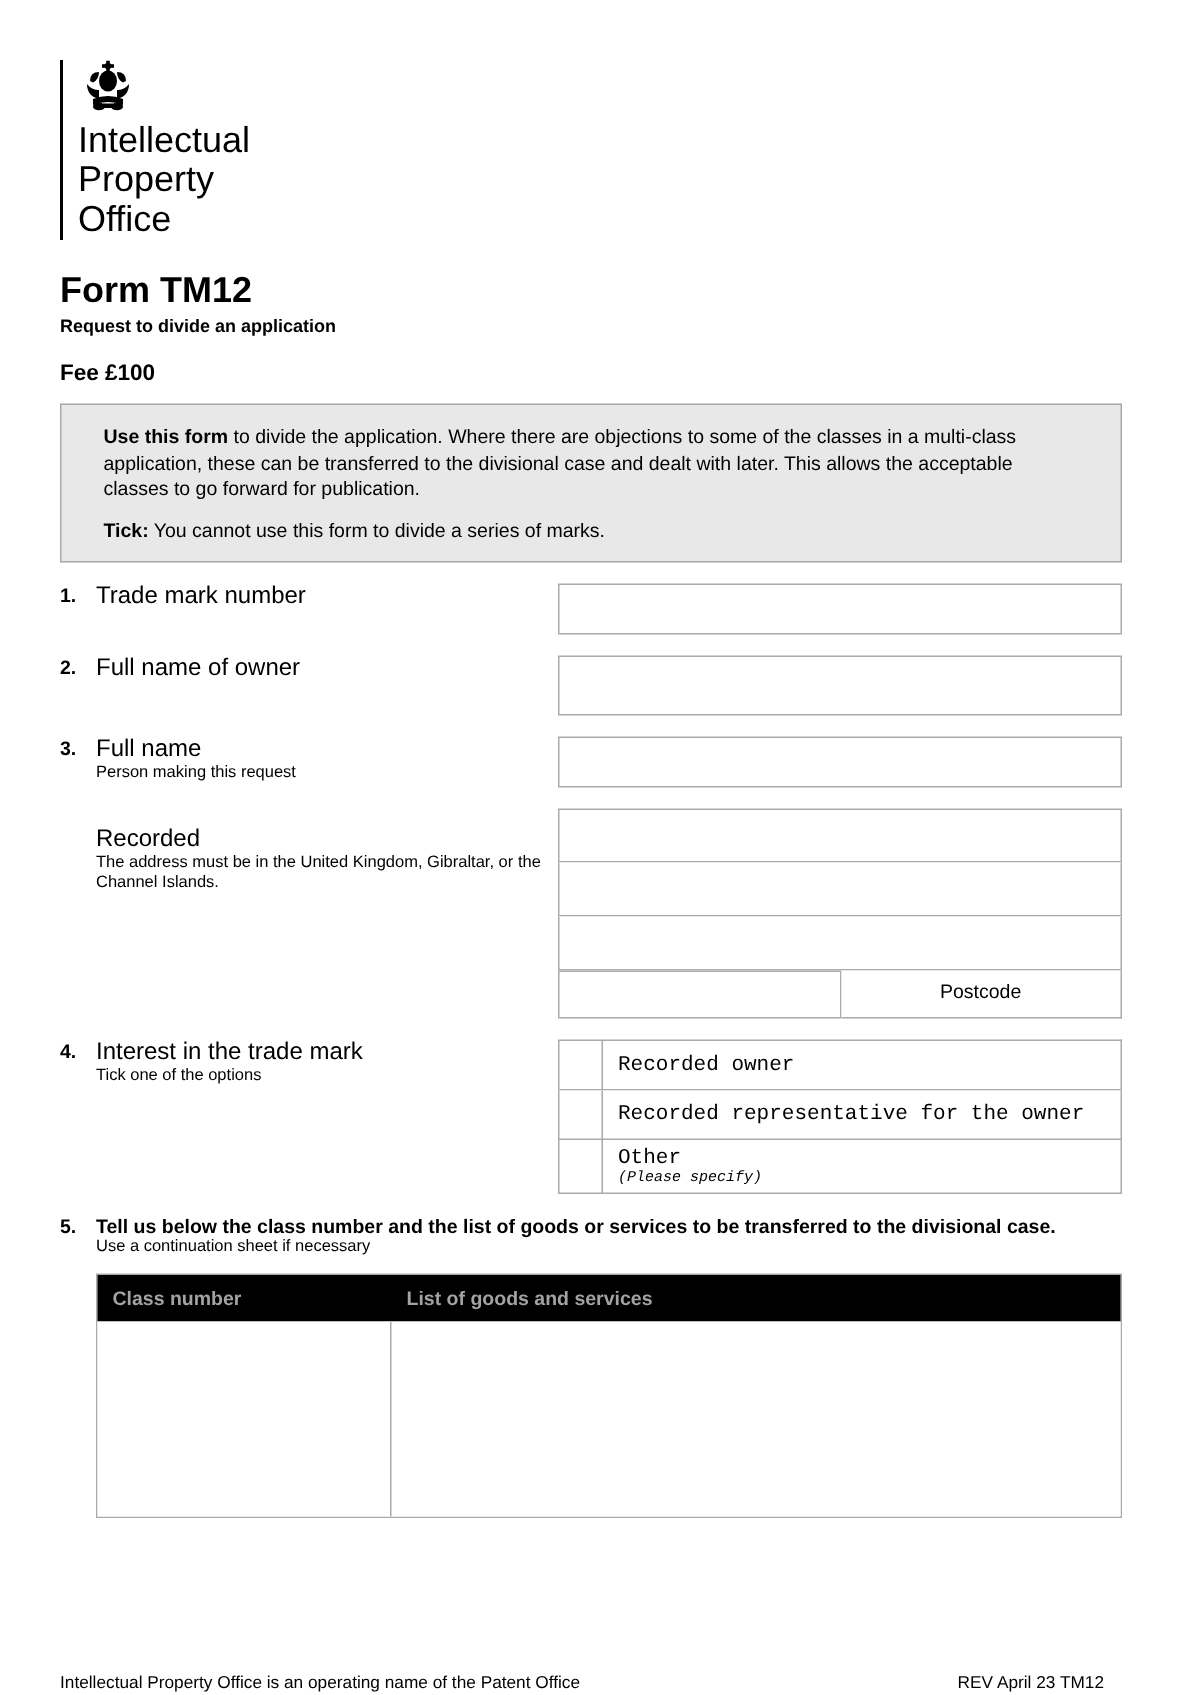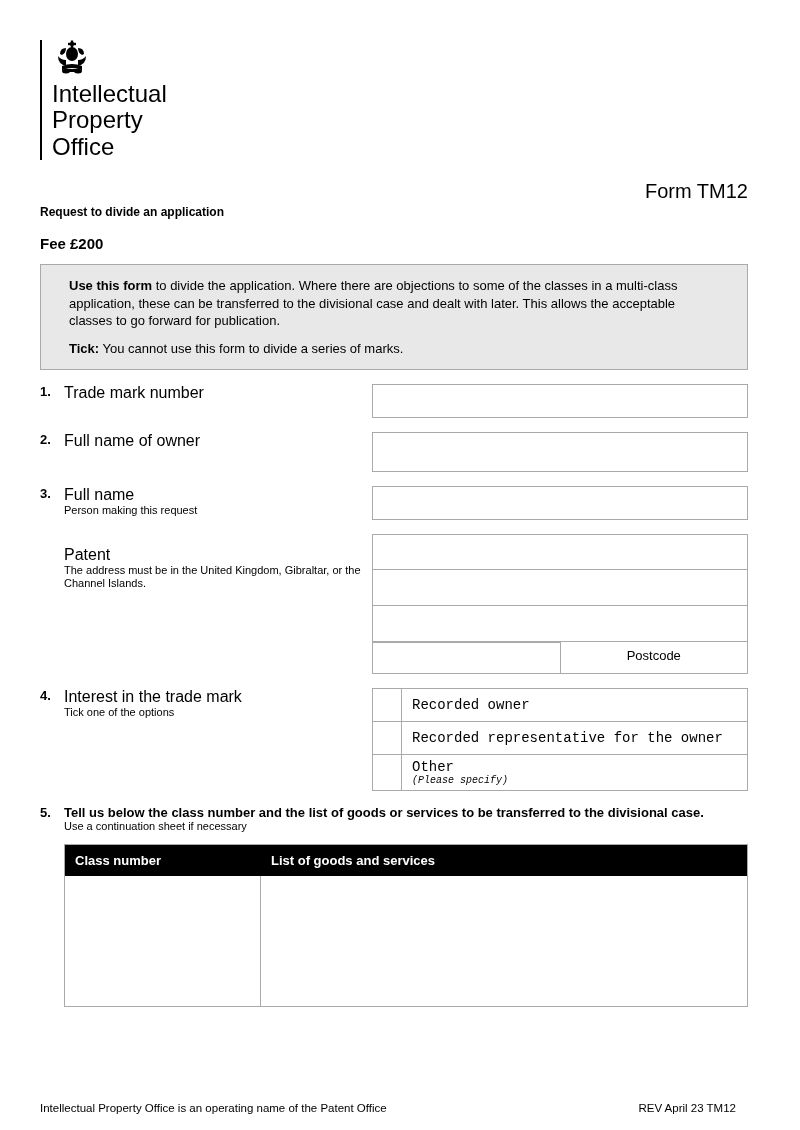--- a/index.html
+++ b/index.html
@@ -28,21 +28,21 @@
     margin-right: 10px;
   }
   .logo-text-wrap { padding-top: 0; }
   .crest { margin-bottom: 4px; }
   .org-name {
     font-size: 24px;
     line-height: 1.1;
     font-weight: 400;
   }
   .org-name div { }
-  .form-title-1 { font-size: 20px; font-weight: normal; margin-top: 6px; text-align: right; }
+  .form-title-1 { font-size: 24px; font-weight: bold; margin-top: 6px; }
   .form-title-2 { font-size: 12px; font-weight: bold; margin-top: 2px; margin-bottom: 16px;}
   .fee { font-size: 15px; font-weight: bold; margin-bottom: 12px; }
   .info-box {
     border: 1px solid #aaa;
     background: #e8e8e8;
     padding: 12px 28px;
     margin-bottom: 14px;
   }
   .info-box p { margin: 0 0 10px 0; line-height: 1.35; font-size: 13px;}
   .info-box p:last-child { margin-bottom: 0;}
@@ -98,32 +98,32 @@
   .interest-sub { font-size: 10px; font-style: italic; display:block; }
   .section5-label { font-weight: bold; font-size: 13px; }
   .table5 {
     margin-top: 10px;
     margin-left: 24px;
     border: 1px solid #aaa;
   }
   .table5-head {
     display: flex;
     background: #000;
-    color: #ffffff;
+    color: #a3a3a3;
     font-weight: bold;
     font-size: 13px;
   }
   .table5-head .col1 { width: 196px; padding: 8px 10px; }
   .table5-head .col2 { flex: 1; padding: 8px 10px; }
   .table5-body { display: flex; height: 130px; background:#fff;}
   .table5-body .col1 { width: 196px; border-right: 1px solid #aaa; }
   .table5-body .col2 { flex: 1; }
   .footer {
     position: absolute;
-    bottom: 16px;
+    bottom: 2px;
     left: 40px;
     right: 40px;
     display: flex;
     justify-content: space-between;
     font-size: 11.5px;
     gap: 28px;
   }
 </style>
 </head>
 <body>
@@ -154,21 +154,21 @@
       <div class="org-name">
         <div>Intellectual</div>
         <div>Property</div>
         <div>Office</div>
       </div>
     </div>
   </div>
 
   <div class="form-title-1">Form TM12</div>
   <div class="form-title-2">Request to divide an application</div>
-  <div class="fee">Fee  £200</div>
+  <div class="fee">Fee  £100</div>
 
   <div class="info-box">
     <p><b>Use this form</b><span> to divide the application. Where there are objections to some of the classes in a multi-class application, these can be transferred to the divisional case and dealt with later.  This allows the acceptable classes to go forward for publication.</span></p>
     <p><b>Tick:</b><span> You cannot use this form to divide a series of marks.</span></p>
   </div>
 
   <div class="row">
     <div class="num">1.</div>
     <div class="label-col">
       <div class="label-title">Trade mark number</div>
@@ -187,21 +187,21 @@
       <div class="field-box" style="min-height:40px;"></div>
     </div>
   </div>
 
   <div class="row" style="margin-bottom:14px;">
     <div class="num">3.</div>
     <div class="label-col">
       <div class="label-title">Full name</div>
       <div class="label-sub">Person making this request</div>
       <div class="address-block" style="margin-top:28px;">
-        <div class="label-title">Patent</div>
+        <div class="label-title">Recorded</div>
         <div class="label-sub">The address must be in the United Kingdom, Gibraltar, or the Channel Islands.</div>
       </div>
     </div>
     <div class="input-col">
       <div class="field-box" style="min-height:34px;"></div>
       <div style="height:14px;"></div>
       <div class="field-stack">
         <div class="field-box" style="min-height:36px;"></div>
         <div class="field-box" style="min-height:36px;"></div>
         <div class="field-box" style="min-height:36px;"></div>

